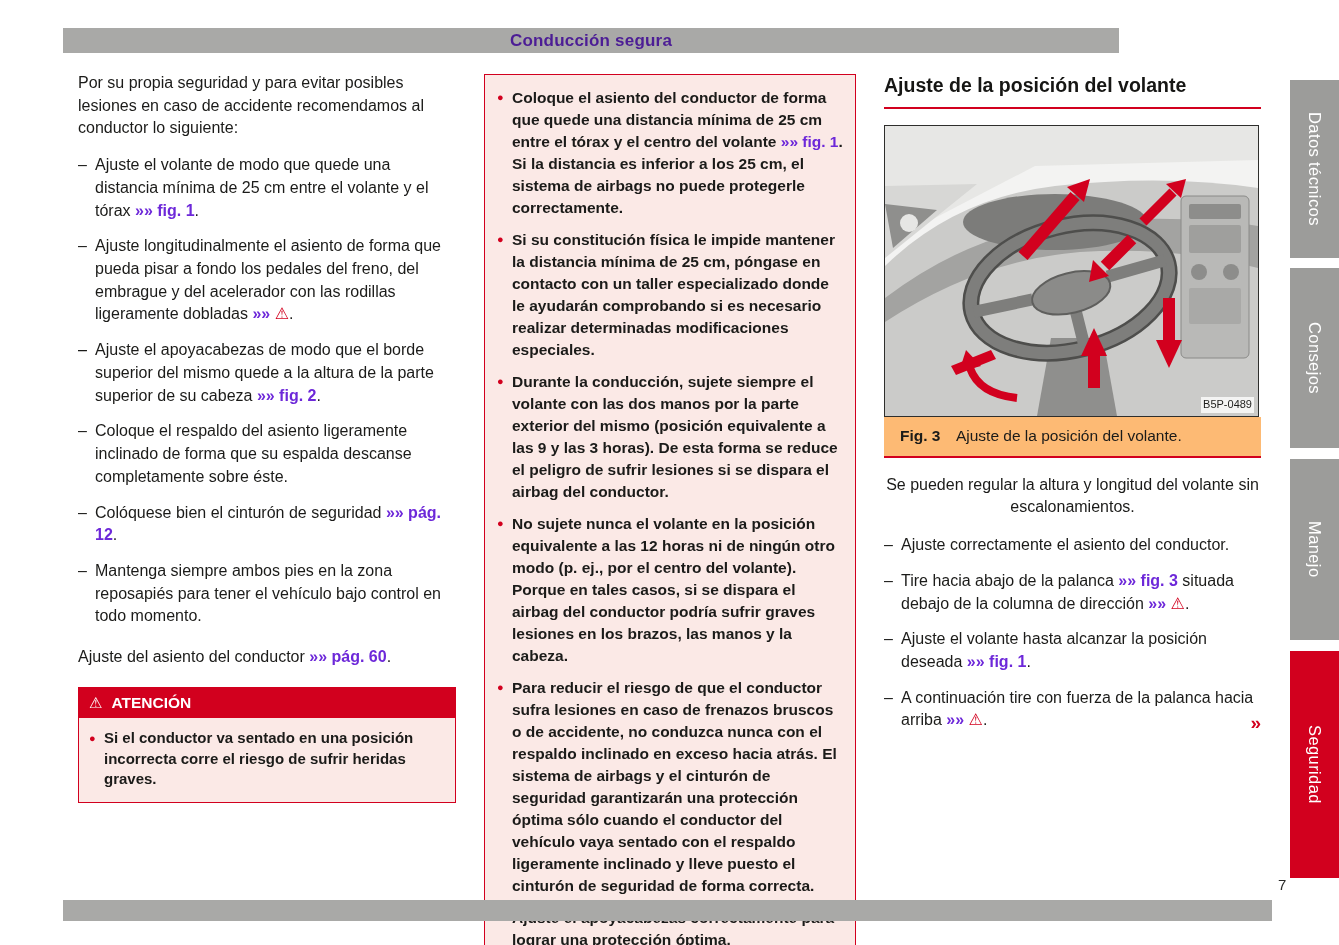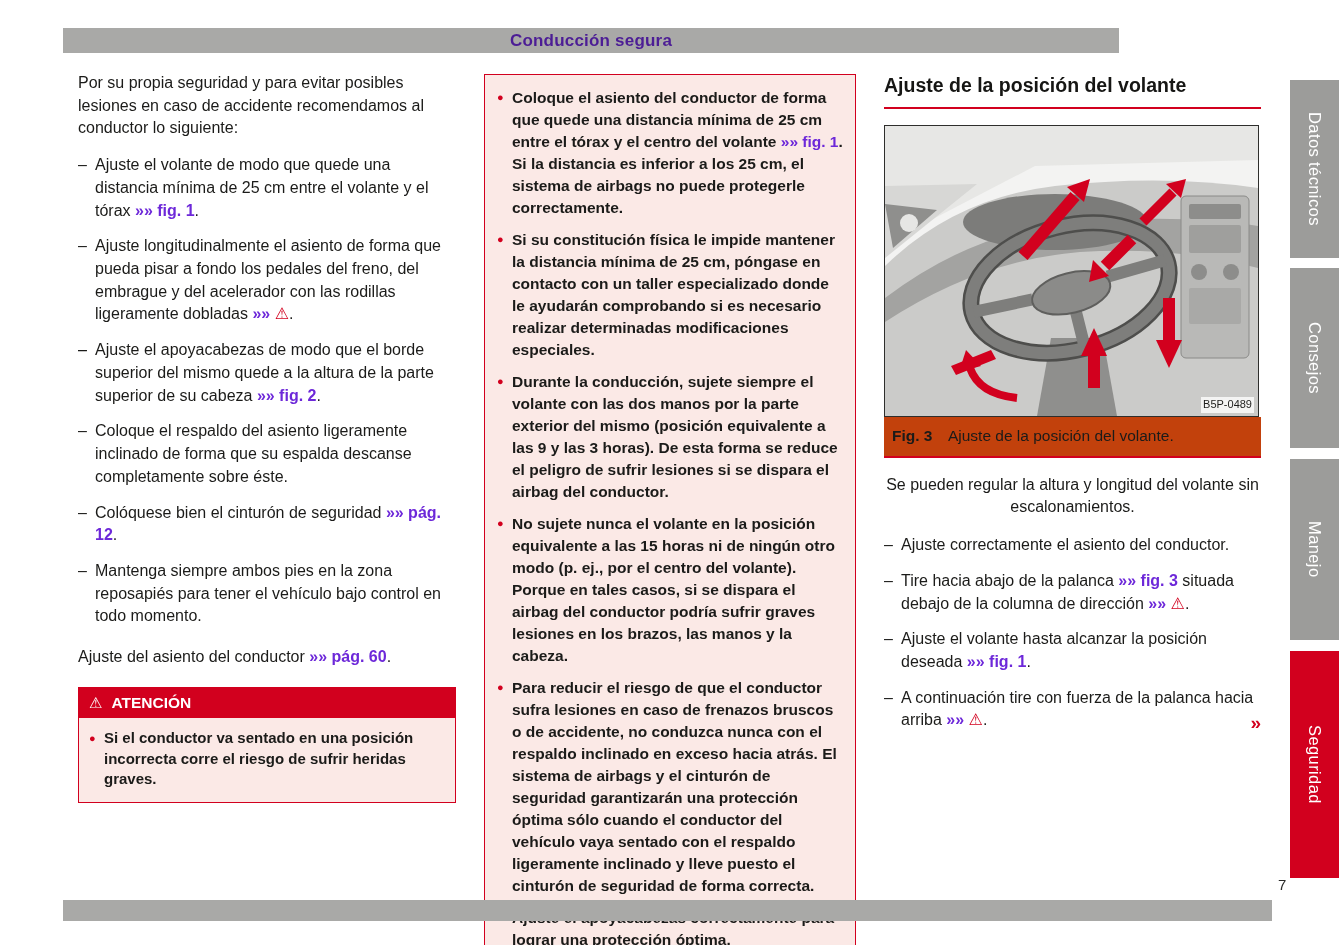--- a/index.html
+++ b/index.html
@@ -52,21 +52,21 @@
   .figure{
     position:relative;margin-top:16px;width:375px;height:292px;
     border:1px solid #2e2e2c;box-sizing:border-box;background:#f3f3f2;overflow:hidden;
   }
   .figure svg{display:block;}
   .figcode{
     position:absolute;right:4px;bottom:3px;font-size:11px;color:#1e1e1c;
     background:rgba(255,255,255,.78);padding:0 2px;
   }
   .figcaption{
-    background:#c2410c;padding:8px 8px 9px 8px;font-size:15.5px;
+    background:#fdba74;padding:8px 8px 9px 16px;font-size:15.5px;
     border-bottom:2px solid #d2001e;
   }
   .figlabel{font-weight:bold;margin-right:12px;}
   .col-right .para-lead{margin-top:16px;margin-bottom:15px;text-align:center;}
   .rlist .ditem:last-child{margin-bottom:0;}
   .more{
     position:absolute;right:0;bottom:0;color:#d2001e;font-weight:bold;font-size:19px;line-height:1;
   }
 
   .tab{
@@ -145,21 +145,21 @@
     <div class="bitem">
       <span class="marker bullet">●</span>
       <span><span>Si su constitución física le impide mantener la distancia mínima de 25 cm, póngase en contacto con un taller especializado donde le ayudarán comprobando si es necesario realizar determinadas modificaciones especiales.</span></span>
     </div>
     <div class="bitem">
       <span class="marker bullet">●</span>
       <span><span>Durante la conducción, sujete siempre el volante con las dos manos por la parte exterior del mismo (posición equivalente a las 9 y las 3 horas). De esta forma se reduce el peligro de sufrir lesiones si se dispara el airbag del conductor.</span></span>
     </div>
     <div class="bitem">
       <span class="marker bullet">●</span>
-      <span><span>No sujete nunca el volante en la posición equivalente a las 15 horas ni de ningún otro modo (p. ej., por el centro del volante). Porque en tales casos, si se dispara el airbag del conductor podría sufrir graves lesiones en los brazos, las manos y la cabeza.</span></span>
+      <span><span>No sujete nunca el volante en la posición equivalente a las 12 horas ni de ningún otro modo (p. ej., por el centro del volante). Porque en tales casos, si se dispara el airbag del conductor podría sufrir graves lesiones en los brazos, las manos y la cabeza.</span></span>
     </div>
     <div class="bitem">
       <span class="marker bullet">●</span>
       <span><span>Para reducir el riesgo de que el conductor sufra lesiones en caso de frenazos bruscos o de accidente, no conduzca nunca con el respaldo inclinado en exceso hacia atrás. El sistema de airbags y el cinturón de seguridad garantizarán una protección óptima sólo cuando el conductor del vehículo vaya sentado con el respaldo ligeramente inclinado y lleve puesto el cinturón de seguridad de forma correcta.</span></span>
     </div>
     <div class="bitem">
       <span class="marker bullet">●</span>
       <span><span>Ajuste el apoyacabezas correctamente para lograr una protección óptima.</span></span>
     </div>
   </div>

